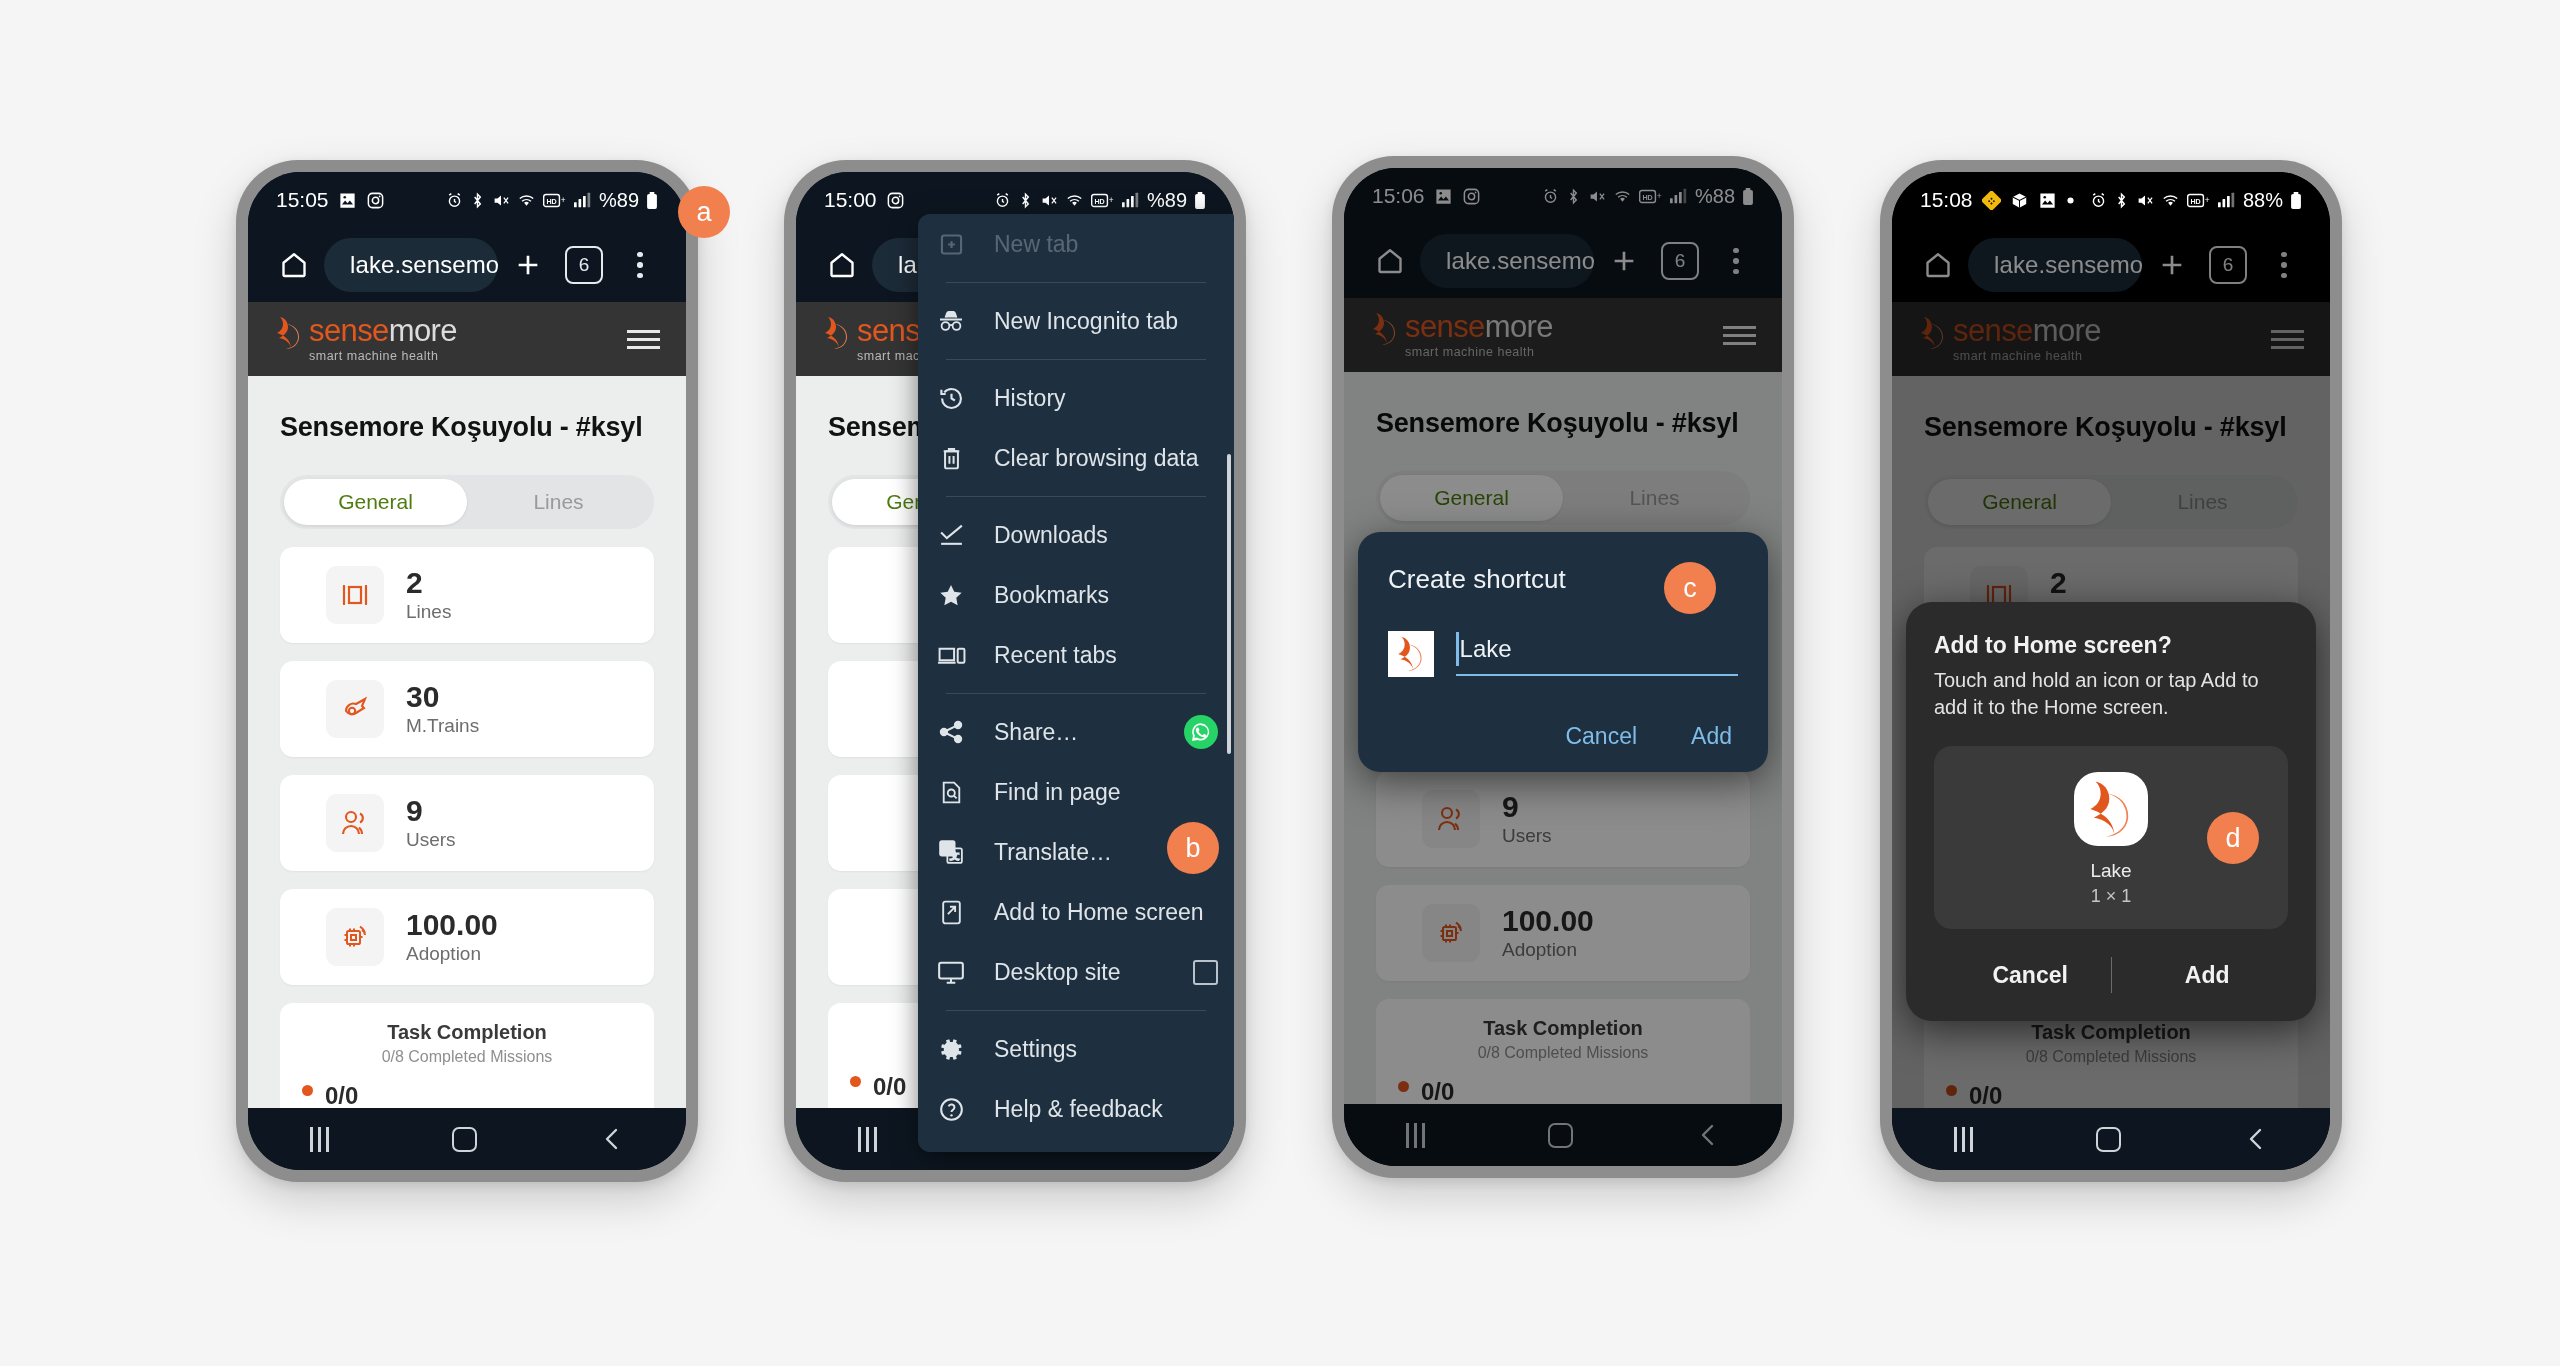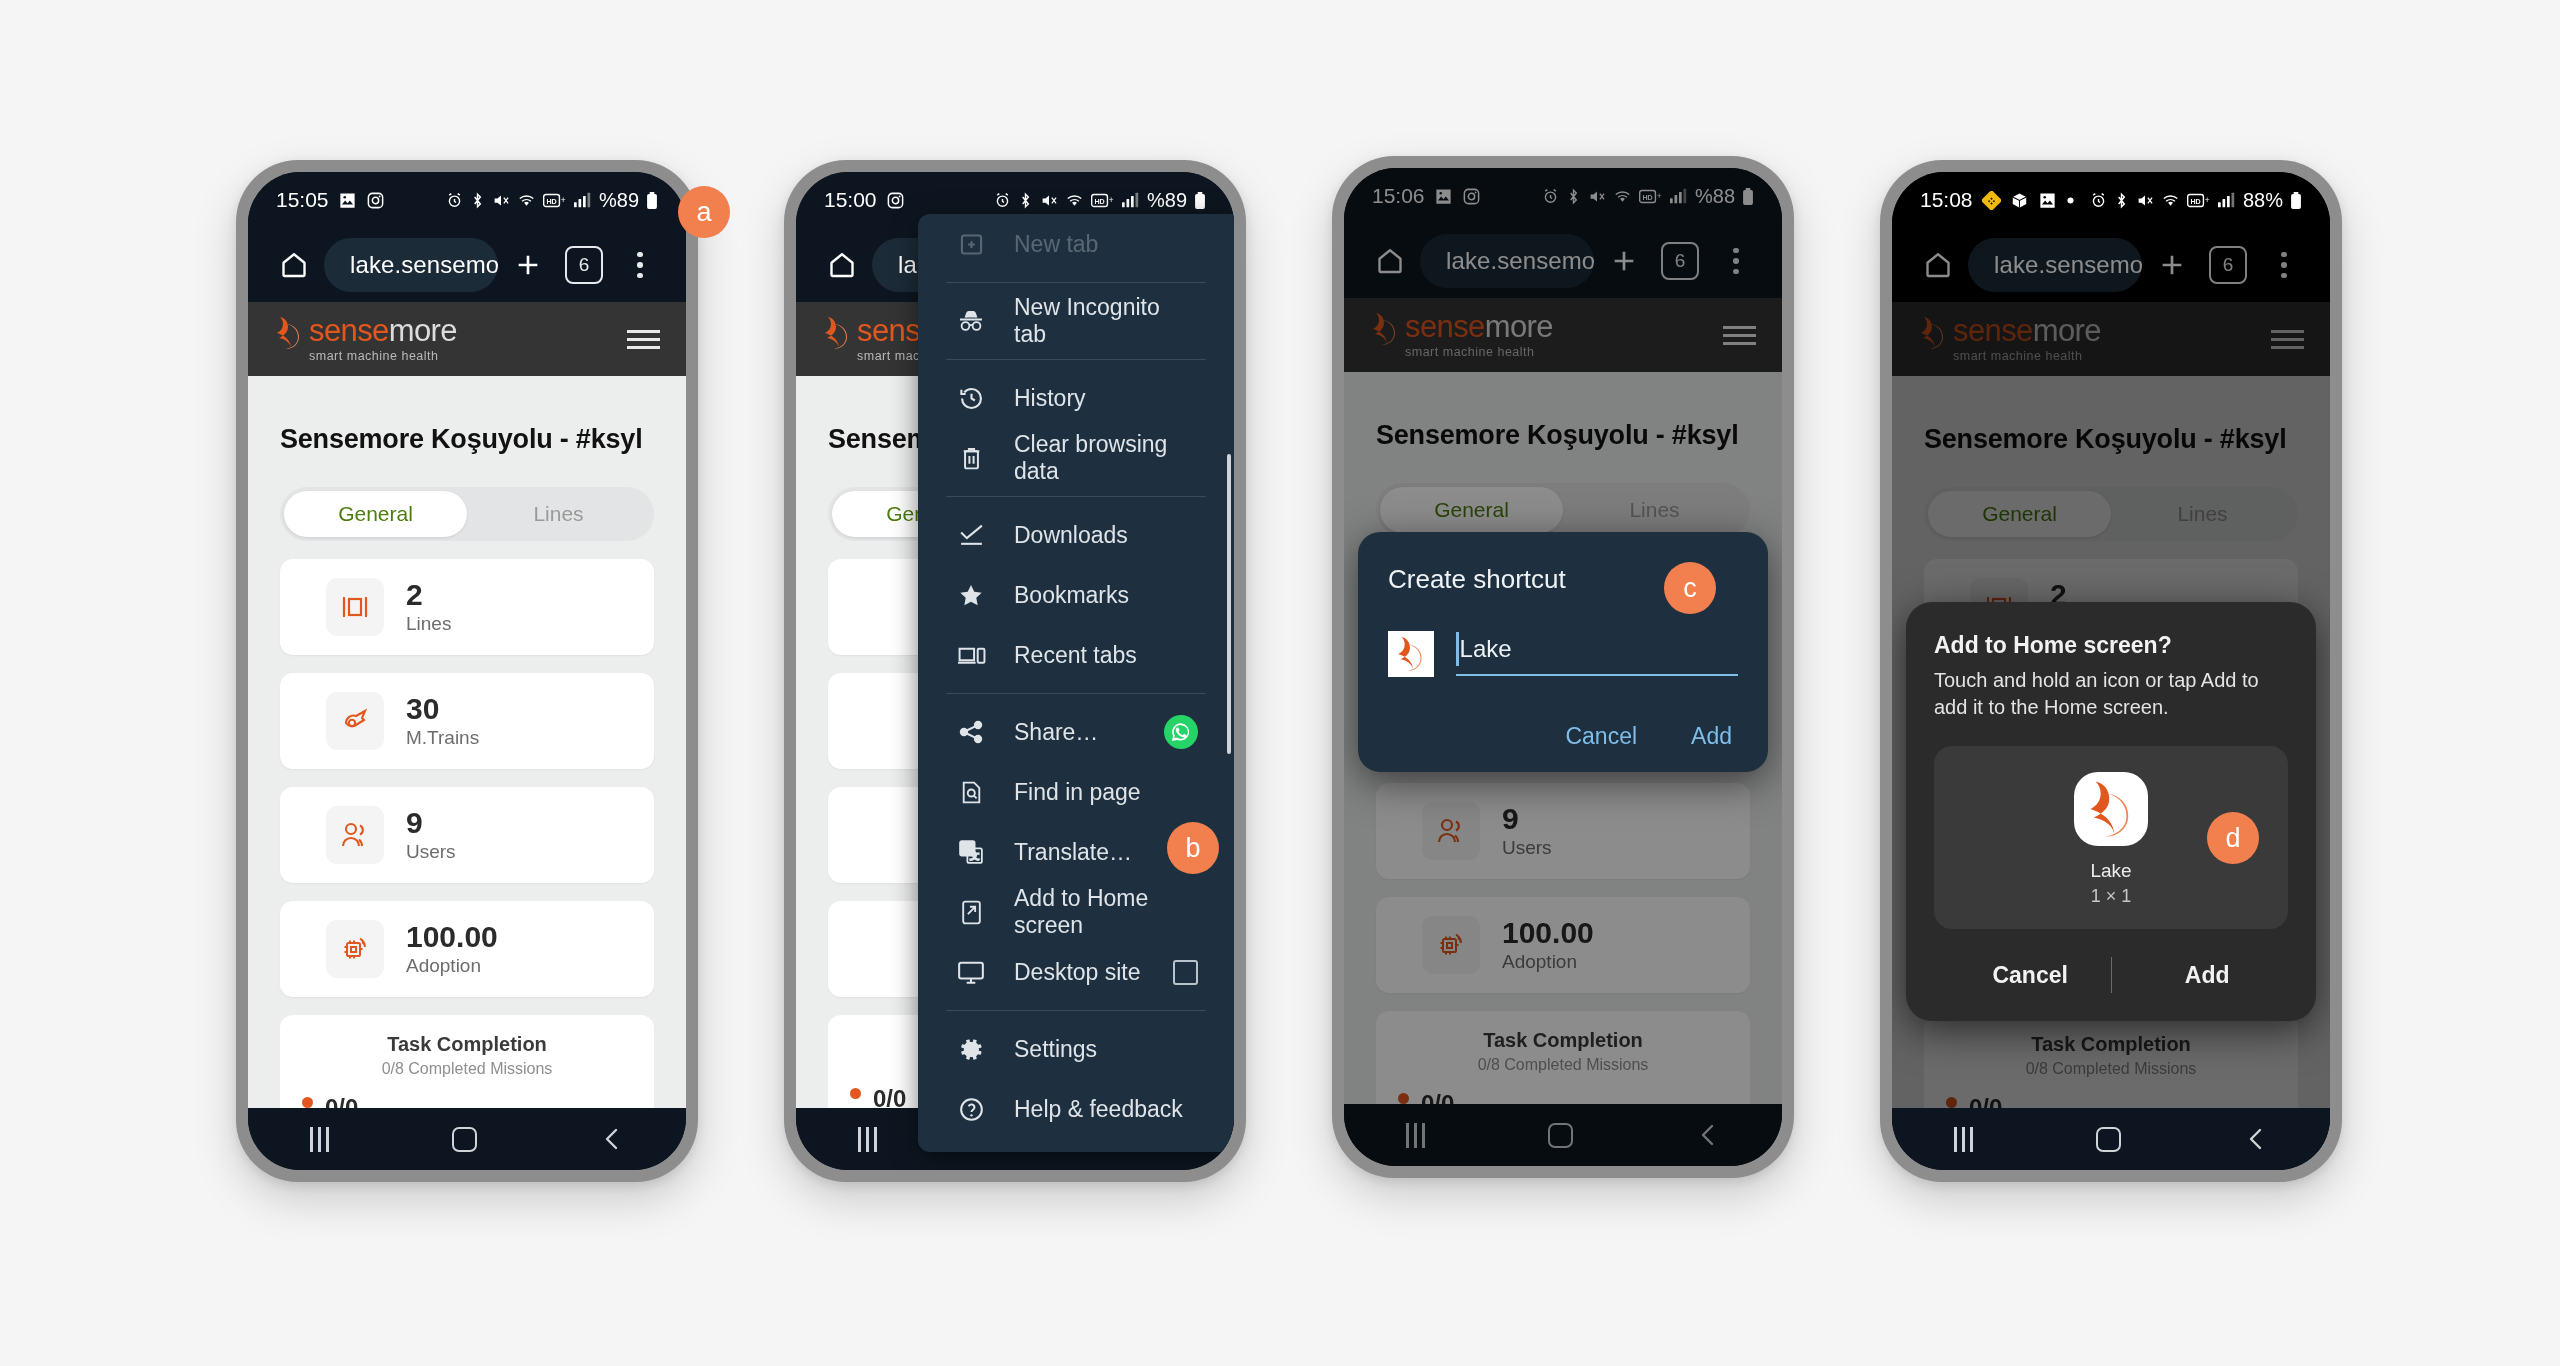--- a/index.html
+++ b/index.html
@@ -62,21 +62,21 @@
   .page{ position:absolute; left:0; right:0; top:130px; bottom:62px; background:#eceded; overflow:hidden; }
   .webhdr{ height:74px;background:#343434;display:flex;align-items:center;padding:6px 26px; }
   .logo{ display:flex;align-items:flex-start; }
   .logo-txt{ margin-left:5px; }
   .logo-main{ font-size:31px;letter-spacing:-.6px;line-height:1; font-weight:400; }
   .logo-main .o1{ color:#e2571e; } .logo-main .o2{ color:#dcdcdc; }
   .logo-sub{ font-size:12.5px;color:#b9b9b9;letter-spacing:.5px;margin-top:3px; }
   .hamb{ margin-left:auto;display:flex;flex-direction:column;gap:5px; }
   .hamb i{ width:33px;height:3px;background:#e9e9e9;display:block; }
 
-  .pg-title{ font-size:27px;font-weight:700;color:#121212;padding:36px 32px 0; letter-spacing:-.2px;margin-top:12px; }
+  .pg-title{ font-size:27px;font-weight:700;color:#121212;padding:36px 32px 0; letter-spacing:-.2px; }
 
   .segment{
     margin:32px 32px 0; height:54px; background:#e3e4e5; border-radius:27px;
     display:flex; align-items:center; padding:4px;
   }
   .seg{ flex:1;height:46px;display:flex;align-items:center;justify-content:center;
         font-size:21px;border-radius:23px; }
   .seg.active{ background:#fff;color:#4d7c0f; box-shadow:0 1px 3px rgba(0,0,0,.09); }
   .seg.idle{ color:#9a9a9a; }
 
@@ -107,21 +107,21 @@
   .nav-recent i{ width:3px;height:25px;background:#cfd4d8;display:block; }
   .nav-home{ width:25px;height:25px;border:2.6px solid #cfd4d8;border-radius:7px; }
 
   
   .scrim{ position:absolute;inset:0;background:rgba(0,0,0,.45); z-index:5; }
   .menu{
     position:absolute; z-index:6; top:42px; left:122px; right:0; bottom:18px;
     background:#1e3040; border-radius:12px 0 0 12px;
     box-shadow:0 6px 26px rgba(0,0,0,.5); overflow:hidden;
   }
-  .mi{ display:flex;align-items:center;gap:26px;height:60px;padding:0 36px;color:#dfe4e8;font-size:23px; }
+  .mi{ display:flex;align-items:center;gap:26px;height:60px;padding:0 16px;color:#dfe4e8;font-size:23px; }
   .mi.faded{ opacity:.30; }
   .mi .mic{ width:34px;display:flex;justify-content:center;flex:0 0 auto; }
   .msep{ height:1px;background:rgba(255,255,255,.13);margin:8px 28px; }
   .wa{ margin-left:auto;width:34px;height:34px;border-radius:50%;background:#25d366;
        display:flex;align-items:center;justify-content:center; }
   .mcheck{ margin-left:auto;width:25px;height:25px;border:2.4px solid #b9c3cb;border-radius:3px; }
   .mscroll{ position:absolute;right:3px;top:240px;width:4px;height:300px;background:#cfd4d8;border-radius:2px; }
 
   
   .dlg-cs{

